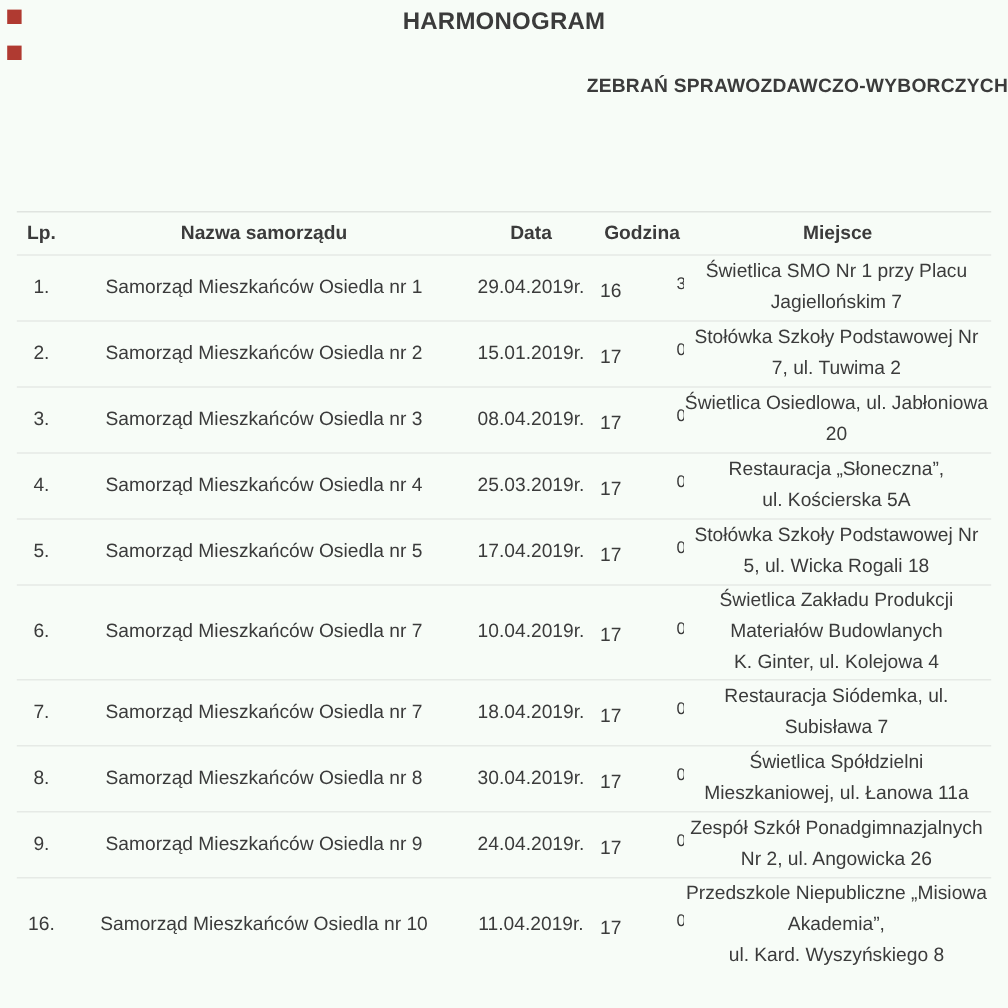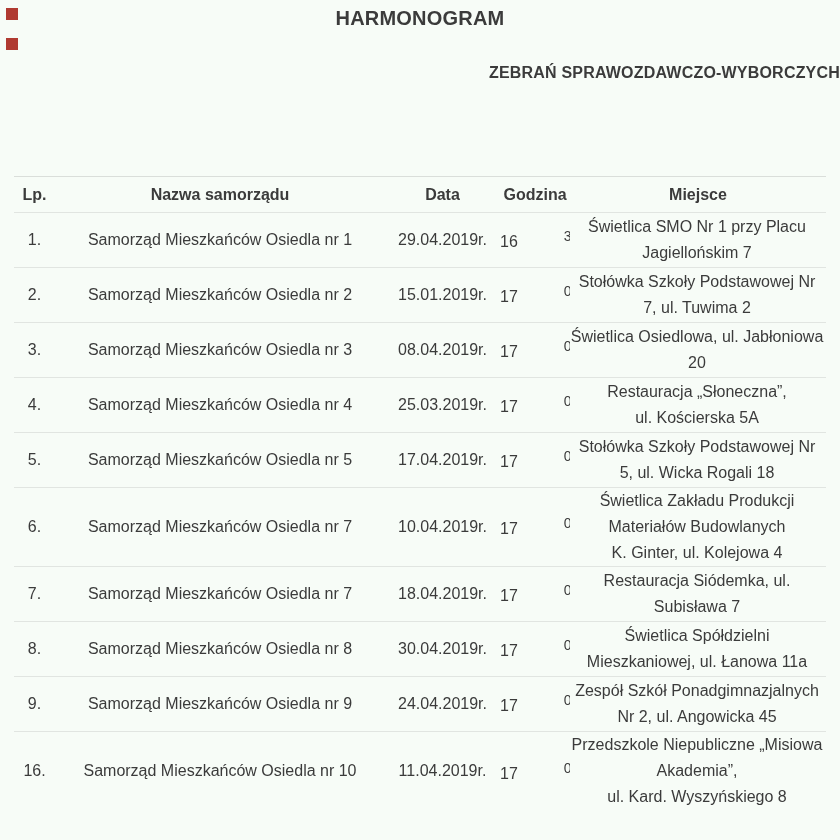--- a/index.html
+++ b/index.html
@@ -168,21 +168,21 @@
       <td class="time"><span>17</span><span class="minutes">00</span></td>
       <td class="place">Świetlica Spółdzielni
 Mieszkaniowej, ul. Łanowa 11a</td>
     </tr>
     <tr>
       <td>9.</td>
       <td>Samorząd Mieszkańców Osiedla nr 9</td>
       <td>24.04.2019r.</td>
       <td class="time"><span>17</span><span class="minutes">00</span></td>
       <td class="place">Zespół Szkół Ponadgimnazjalnych
-Nr 2, ul. Angowicka 45</td>
+Nr 2, ul. Angowicka 26</td>
     </tr>
     <tr class="h3">
       <td>16.</td>
       <td>Samorząd Mieszkańców Osiedla nr 10</td>
       <td>11.04.2019r.</td>
       <td class="time"><span>17</span><span class="minutes">00</span></td>
       <td class="place">Przedszkole Niepubliczne „Misiowa
 Akademia”,
 ul. Kard. Wyszyńskiego 8</td>
     </tr>

